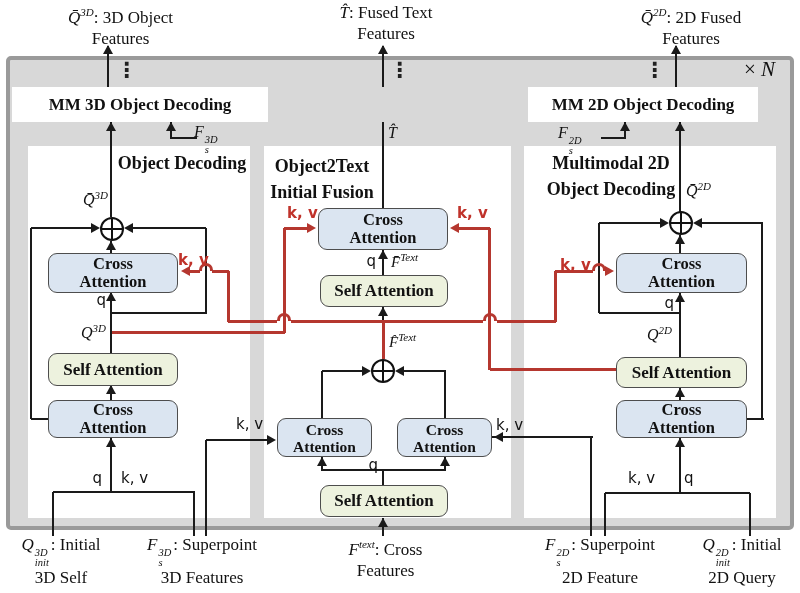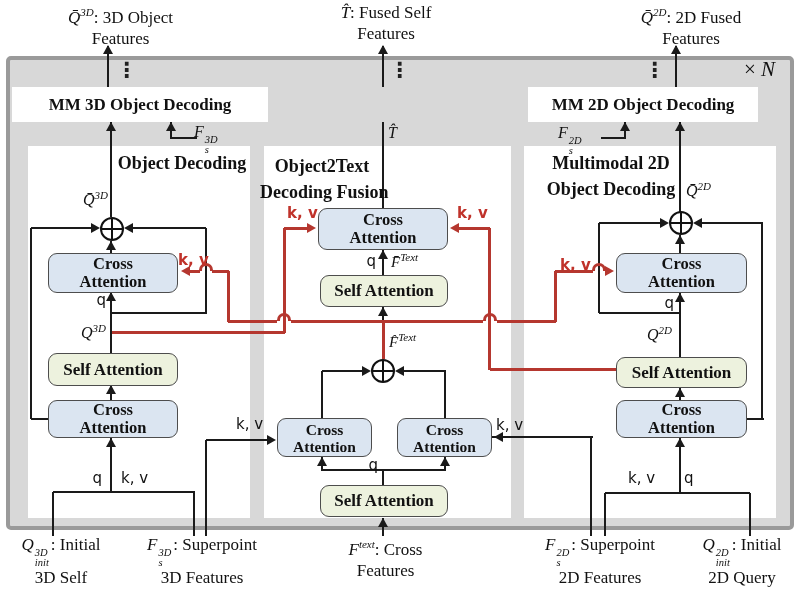--- a/index.html
+++ b/index.html
@@ -227,33 +227,33 @@
     </div>
   <div class="attn blue t2" style="left:616px;top:400px;width:131px;height:38px">
       <span class="w">Cross Attention</span>
     </div>
 
   <div class="title" style="left:116px;top:150px;width:132px">
     <span>Object Decoding</span>
   </div>
   <div class="title" style="left:260px;top:153px;width:124px">
     <span>Object2Text</span>
-    <span>Decoding Fusion</span>
+    <span>Initial Fusion</span>
   </div>
   <div class="title" style="left:544px;top:150px;width:134px">
     <span>Multimodal 2D</span>
     <span>Object Decoding</span>
   </div>
 
   <div class="lab" style="left:28px;top:2px;width:185px">
     <span class="m">Q̄</span><sup>3D</sup><span>: 3D Object</span><br>
     <span>Features</span>
   </div>
   <div class="lab" style="left:302px;top:2px;width:168px">
-    <span class="m">T̂</span><span>: Fused Self</span><br>
+    <span class="m">T̂</span><span>: Fused Text</span><br>
     <span>Features</span>
   </div>
   <div class="lab" style="left:598px;top:2px;width:186px">
     <span class="m">Q̄</span><sup>2D</sup><span>: 2D Fused</span><br>
     <span>Features</span>
   </div>
 
   <div class="lab" style="left:2px;top:534px;width:118px">
     <span class="m">Q</span><span class="ss">
         <span>3D</span>
@@ -270,21 +270,21 @@
   </div>
   <div class="lab" style="left:318px;top:534px;width:135px">
     <span class="m">F</span><sup>text</sup><span>: Cross</span><br>
     <span>Features</span>
   </div>
   <div class="lab" style="left:524px;top:534px;width:152px">
     <span class="m">F</span><span class="ss">
         <span>2D</span>
         <span>s</span>
       </span><span>: Superpoint</span><br>
-    <span>2D Features</span>
+    <span>2D Feature</span>
   </div>
   <div class="lab" style="left:686px;top:534px;width:112px">
     <span class="m">Q</span><span class="ss">
         <span>2D</span>
         <span>init</span>
       </span><span>: Initial</span><br>
     <span>2D Query</span>
   </div>
 
   <div class="mlab" style="left:194px;top:123px"><span class="m">F</span><span class="ss">

